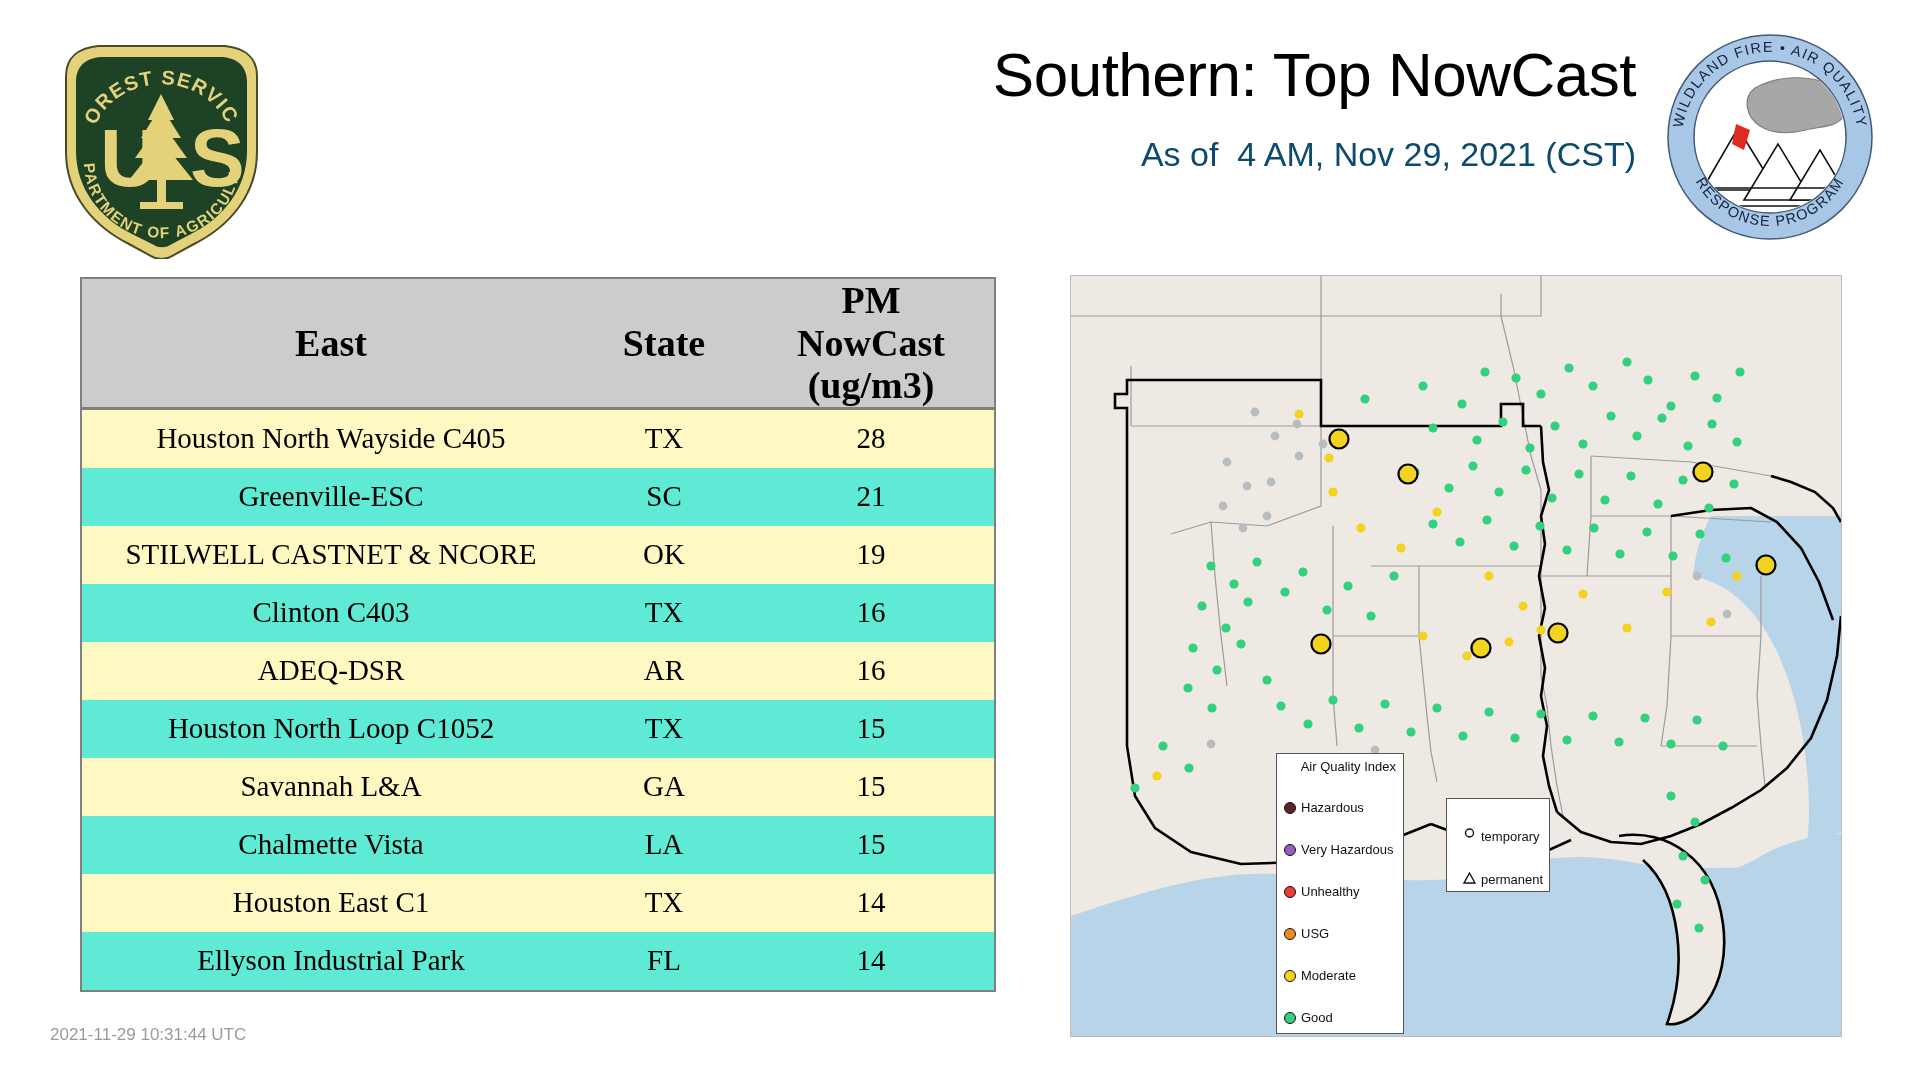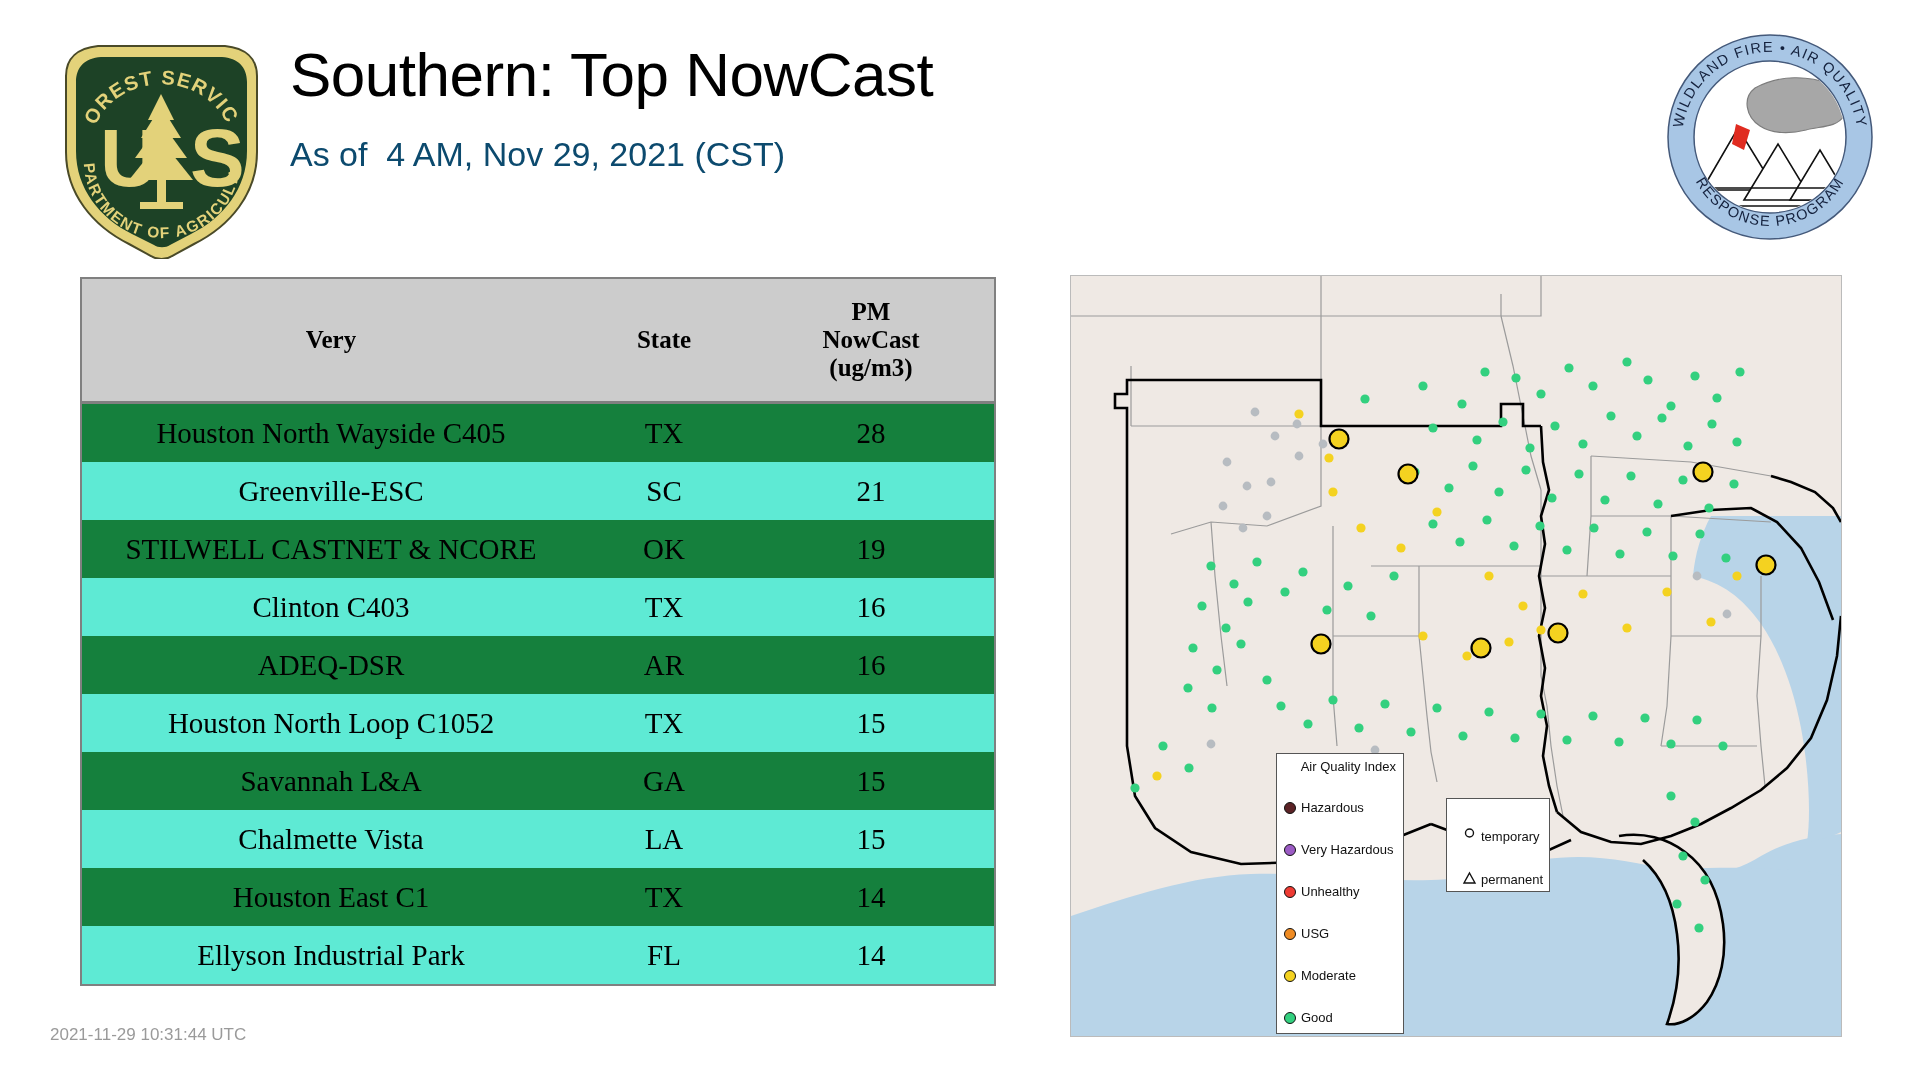--- a/index.html
+++ b/index.html
@@ -27,23 +27,23 @@
     left: 54px; top: 34px;
     width: 215px; height: 225px;
   }
   #wfaqrp-logo {
     position: absolute;
     left: 1660px; top: 30px;
     width: 220px; height: 215px;
   }
   #title-block {
     position: absolute;
-    left: 290px; top: 40px;
+    left: 296px; top: 40px;
     width: 1340px;
-    text-align: left;
+    text-align: right;
   }
   #page-title {
     font-size: 62px;
     font-weight: 400;
     color: #000;
     line-height: 1.12;
     letter-spacing: -0.5px;
     white-space: nowrap;
   }
   #page-subtitle {
@@ -65,40 +65,40 @@
   }
   table.nowcast {
     border-collapse: collapse;
     width: 100%;
     font-family: "Liberation Serif", serif;
   }
   table.nowcast thead th {
     background: #cccccc;
     color: #000;
     font-weight: bold;
-    font-size: 25px;
+    font-size: 38px;
     padding: 0;
     height: 122px;
     vertical-align: middle;
     text-align: center;
     border-bottom: 3px solid #808080;
     line-height: 1.12;
   }
   table.nowcast thead th.col-site   { width: 498px; }
   table.nowcast thead th.col-state  { width: 168px; }
   table.nowcast thead th.col-value  { width: 246px; }
   table.nowcast tbody td {
     font-size: 29px;
     text-align: center;
     height: 58px;
     padding: 0 4px;
     color: #000;
     border: none;
   }
-  table.nowcast tbody tr.odd td { background: #15803d; }
+  table.nowcast tbody tr.odd td { background: #fef9c3; }
   table.nowcast tbody tr.even td { background: #5eead4; }
 
   
   #map-panel {
     position: absolute;
     left: 1070px; top: 275px;
     width: 772px; height: 762px;
     border: 1px solid #bbbbbb;
     box-sizing: border-box;
     overflow: hidden;
@@ -236,21 +236,21 @@
         <textPath href="#wfArcBot" startOffset="50%" text-anchor="middle">RESPONSE PROGRAM</textPath>
       </text>
     </svg>
   </div>
 </div>
 
 <div id="table-panel">
   <table class="nowcast">
     <thead>
       <tr>
-        <th class="col-site">Very</th>
+        <th class="col-site">East</th>
         <th class="col-state">State</th>
         <th class="col-value">
           <div>PM</div>
           <div>NowCast</div>
           <div>(ug/m3)</div>
         </th>
       </tr>
     </thead>
     <tbody id="table-body">
         <tr class="odd">

